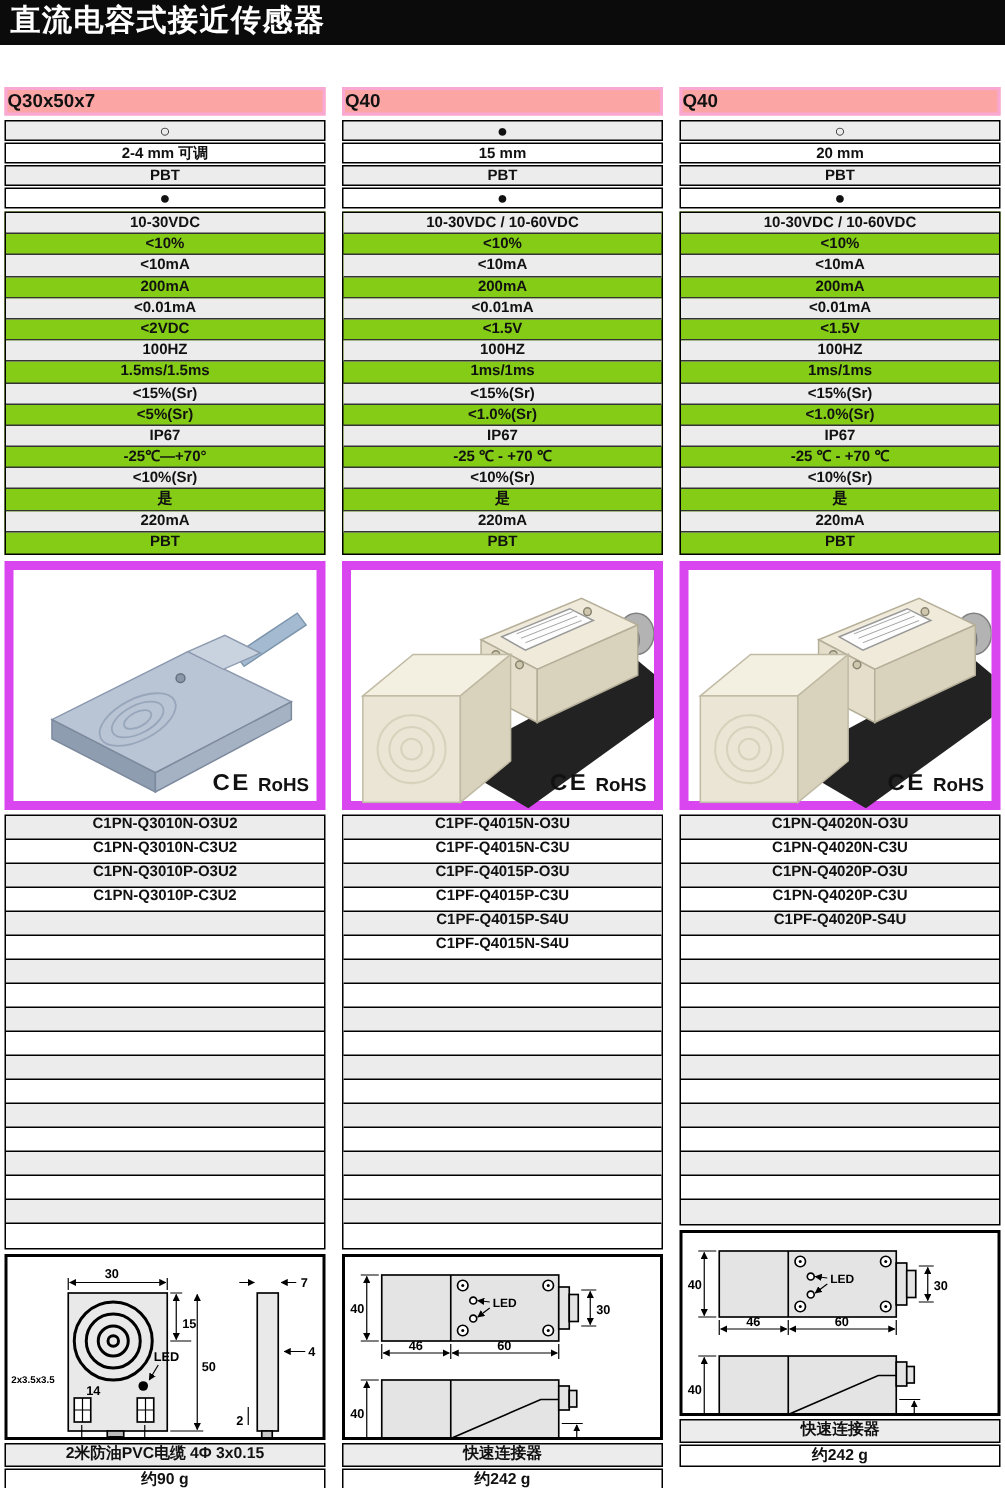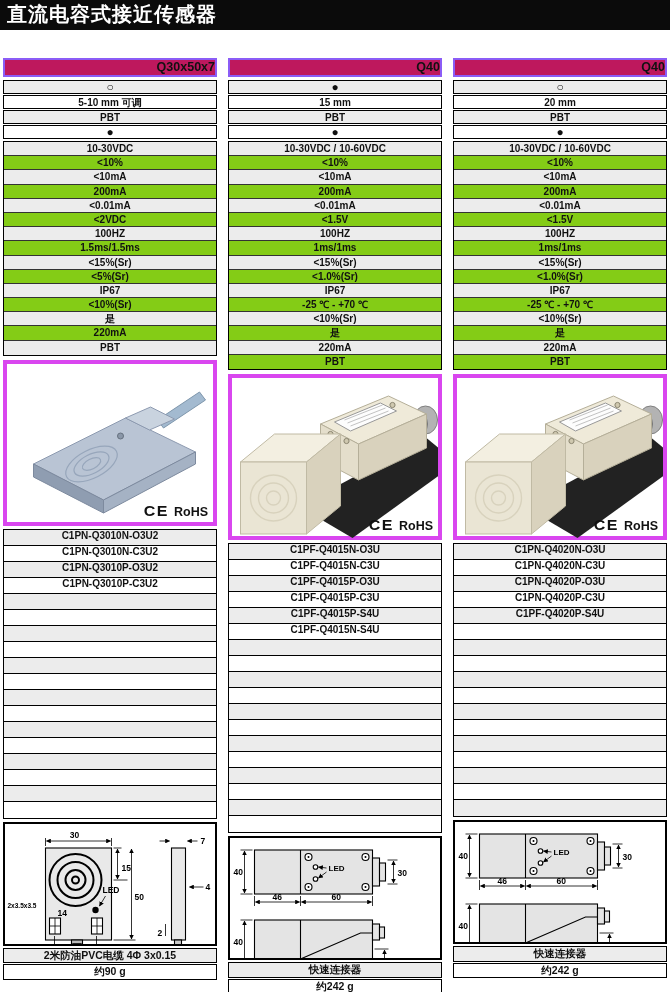--- a/index.html
+++ b/index.html
@@ -3,32 +3,32 @@
 <meta charset="utf-8">
 <style>
 *{box-sizing:border-box;margin:0;padding:0}
 html,body{width:670px;height:992px;background:#fff;overflow:hidden;
   font-family:"Liberation Sans",sans-serif;color:#111}
 .titlebar{height:30px;background:#0b0b0b;color:#fff;font-size:20px;font-weight:bold;
   line-height:29px;padding-left:7px;letter-spacing:1px}
 .titlebar span{text-underline-offset:3px}
 .cols{display:flex;gap:11px;margin:28px 3px 0}
 .col{flex:1;min-width:0}
-.hdr{border:2px solid #8b5cf6;height:19px;line-height:15px;text-align:right;
-  font-weight:bold;font-size:12.5px;background:#be185d;margin-bottom:3px}
+.hdr{border:2px solid #f9a8d4;height:19px;line-height:15px;text-align:left;
+  font-weight:bold;font-size:12.5px;background:#fca5a5;margin-bottom:3px}
 .row{height:14.2px;line-height:13px;text-align:center;font-size:10px;font-weight:bold;
   overflow:hidden;white-space:nowrap}
 .blkA .row{border:1px solid #000;height:14px;margin-bottom:1px;background:#fff}
 .blkA .row:nth-child(odd){background:#ececec}
 .sym{font-size:12px;line-height:12px}
 .blkB{border:1.5px solid #000;margin-top:2px;background:#84cc16}
 .blkB .row{border-bottom:1px solid #333}
 .blkB .row:last-child{border-bottom:none}
 .blkB .row:nth-child(odd){background:#ececec}
-.imgbox{border:4px solid #d946ef;height:166px;margin-top:4px;position:relative;background:#fff}
+.imgbox{border:6px solid #d946ef;height:166px;margin-top:4px;position:relative;background:#fff}
 .cert{position:absolute;right:5px;bottom:2px;display:flex;align-items:baseline;gap:5px}
 .ce{font-size:16px;font-weight:bold;letter-spacing:1.5px;transform:scaleY(.95)}
 .rohs{font-size:12.5px;font-weight:bold}
 .blkC{border:1.5px solid #000;margin-top:3px;background:#fff}
 .blkC .row{height:16px;line-height:12px;border-bottom:1px solid #000}
 .blkC .row:last-child{border-bottom:none}
 .blkC .row:nth-child(odd){background:#ececec}
 .diagbox{border:2px solid #000;height:124px;margin-top:3px;background:#fff;overflow:hidden}
 .foot{margin-top:2px}
 .foot .row{border:1px solid #000;height:15.5px;line-height:13.5px;font-size:10.5px;margin-bottom:1px;background:#fff}
@@ -40,36 +40,37 @@
 <body>
 
 <div class="titlebar"><span>直流电容式接近传感器</span></div>
 
 <div class="cols">
 
   <div class="col">
     <div class="hdr">Q30x50x7</div>
     <div class="blkA">
       <div class="row sym">○</div>
-      <div class="row">5-10  mm 可调</div>
+      <div class="row">2-4  mm 可调</div>
       <div class="row">PBT</div>
       <div class="row sym">●</div>
     </div>
     <div class="blkB">
       <div class="row">10-30VDC</div>
       <div class="row">&lt;10%</div>
       <div class="row">&lt;10mA</div>
       <div class="row">200mA</div>
       <div class="row">&lt;0.01mA</div>
       <div class="row">&lt;2VDC</div>
       <div class="row">100HZ</div>
       <div class="row">1.5ms/1.5ms</div>
       <div class="row">&lt;15%(Sr)</div>
       <div class="row">&lt;5%(Sr)</div>
       <div class="row">IP67</div>
+      <div class="row">-25℃—+70°</div>
       <div class="row">&lt;10%(Sr)</div>
       <div class="row">是</div>
       <div class="row">220mA</div>
       <div class="row">PBT</div>
     </div>
     <div class="imgbox">
       <svg viewBox="0 0 205 160" width="100%" height="160">
         <polygon points="150,56 192,28 198,36 156,64" fill="#a3bad0" stroke="#7e96ac"></polygon>
         <polygon points="26,100 118,54 188,88 96,136" fill="#b9c4d4" stroke="#8d9ab0"></polygon>
         <polygon points="118,54 143,43 167,55 142,66" fill="#c9d3df" stroke="#8d9ab0"></polygon>

